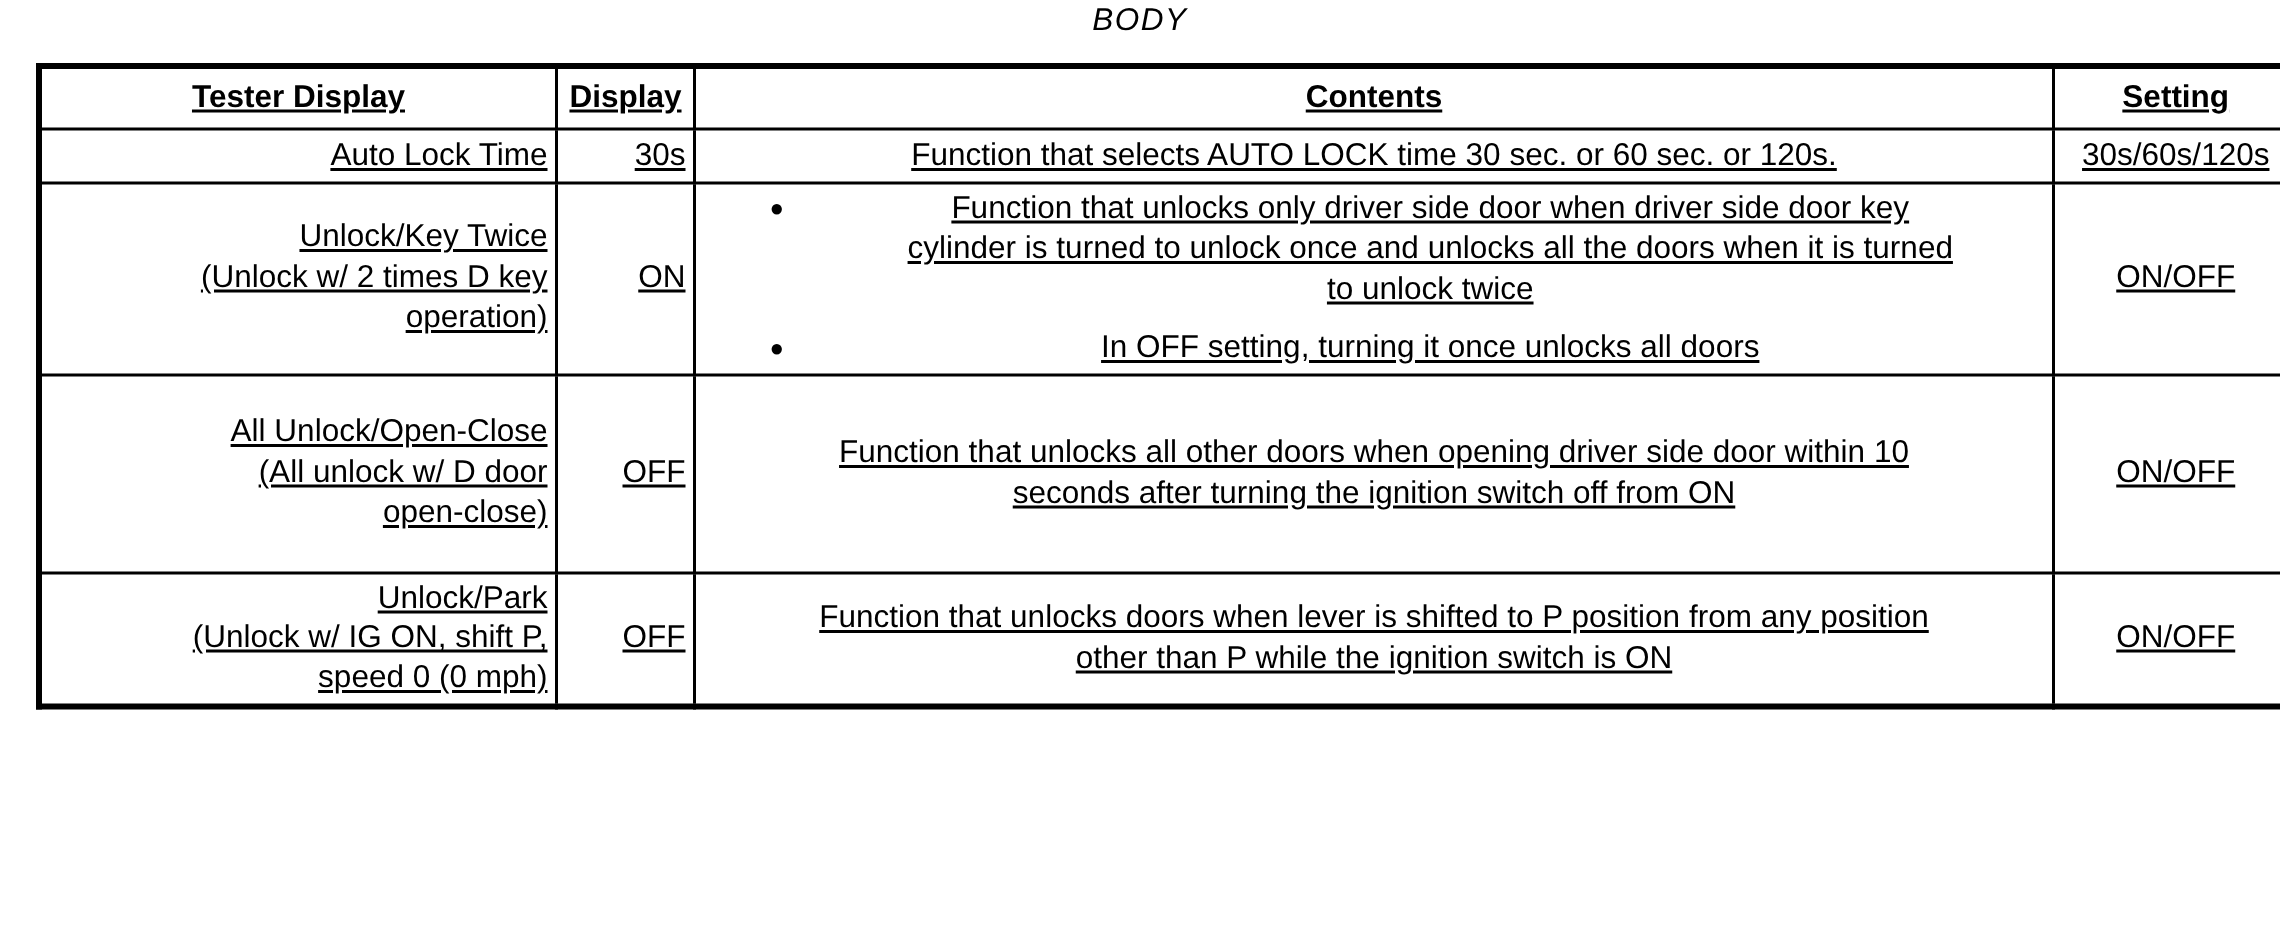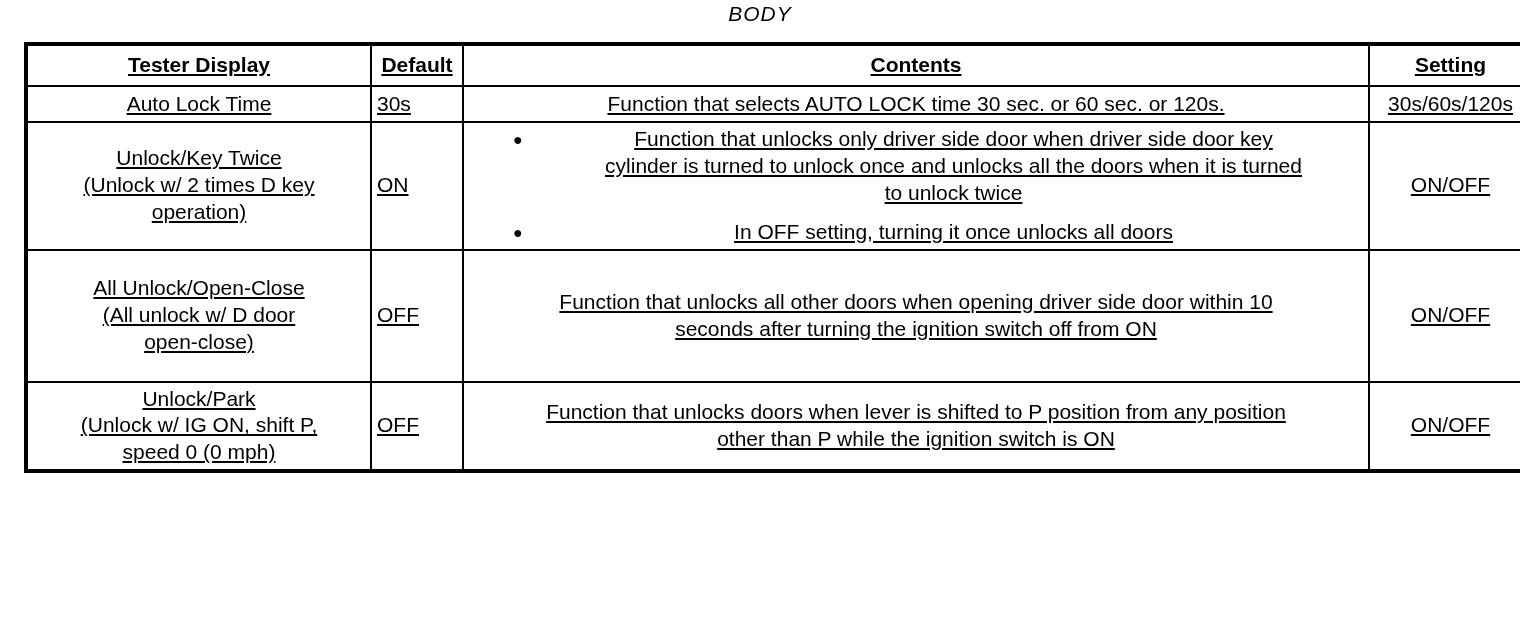--- a/index.html
+++ b/index.html
@@ -60,25 +60,25 @@
   }
   thead tr        { height: 42px; }
   tbody tr:nth-child(1) { height: 36px;  }
   tbody tr:nth-child(2) { height: 70px;  }
   tbody tr:nth-child(3) { height: 132px; }
   tbody tr:nth-child(4) { height: 85px; }
   tbody tr:nth-child(5) { height: 109px;  }
   tbody tr:nth-child(6) { height: 68px;  }
 
   td.cell-tester {
-    text-align: center;
+    text-align: right;
     white-space: pre-line;
   }
   td.cell-default {
-    text-align: left;
+    text-align: right;
   }
   td.cell-contents {
     text-align: center;
     white-space: pre-line;
   }
   td.cell-setting {
     text-align: center;
   }
   ul.bullet-list {
     list-style: none;
@@ -111,21 +111,21 @@
   <table class="spec-table">
     <colgroup>
       <col class="c-tester">
       <col class="c-default">
       <col class="c-contents">
       <col class="c-setting">
     </colgroup>
     <thead>
       <tr>
         <th>Tester Display</th>
-        <th>Default</th>
+        <th>Display</th>
         <th>Contents</th>
         <th>Setting</th>
       </tr>
     </thead>
     <tbody>
         <tr>
           <td class="cell-tester">Auto Lock Time</td>
           <td class="cell-default">30s</td>
           <td class="cell-contents">Function that selects AUTO LOCK time 30 sec. or 60 sec. or 120s.</td>
           <td class="cell-setting">30s/60s/120s</td>

